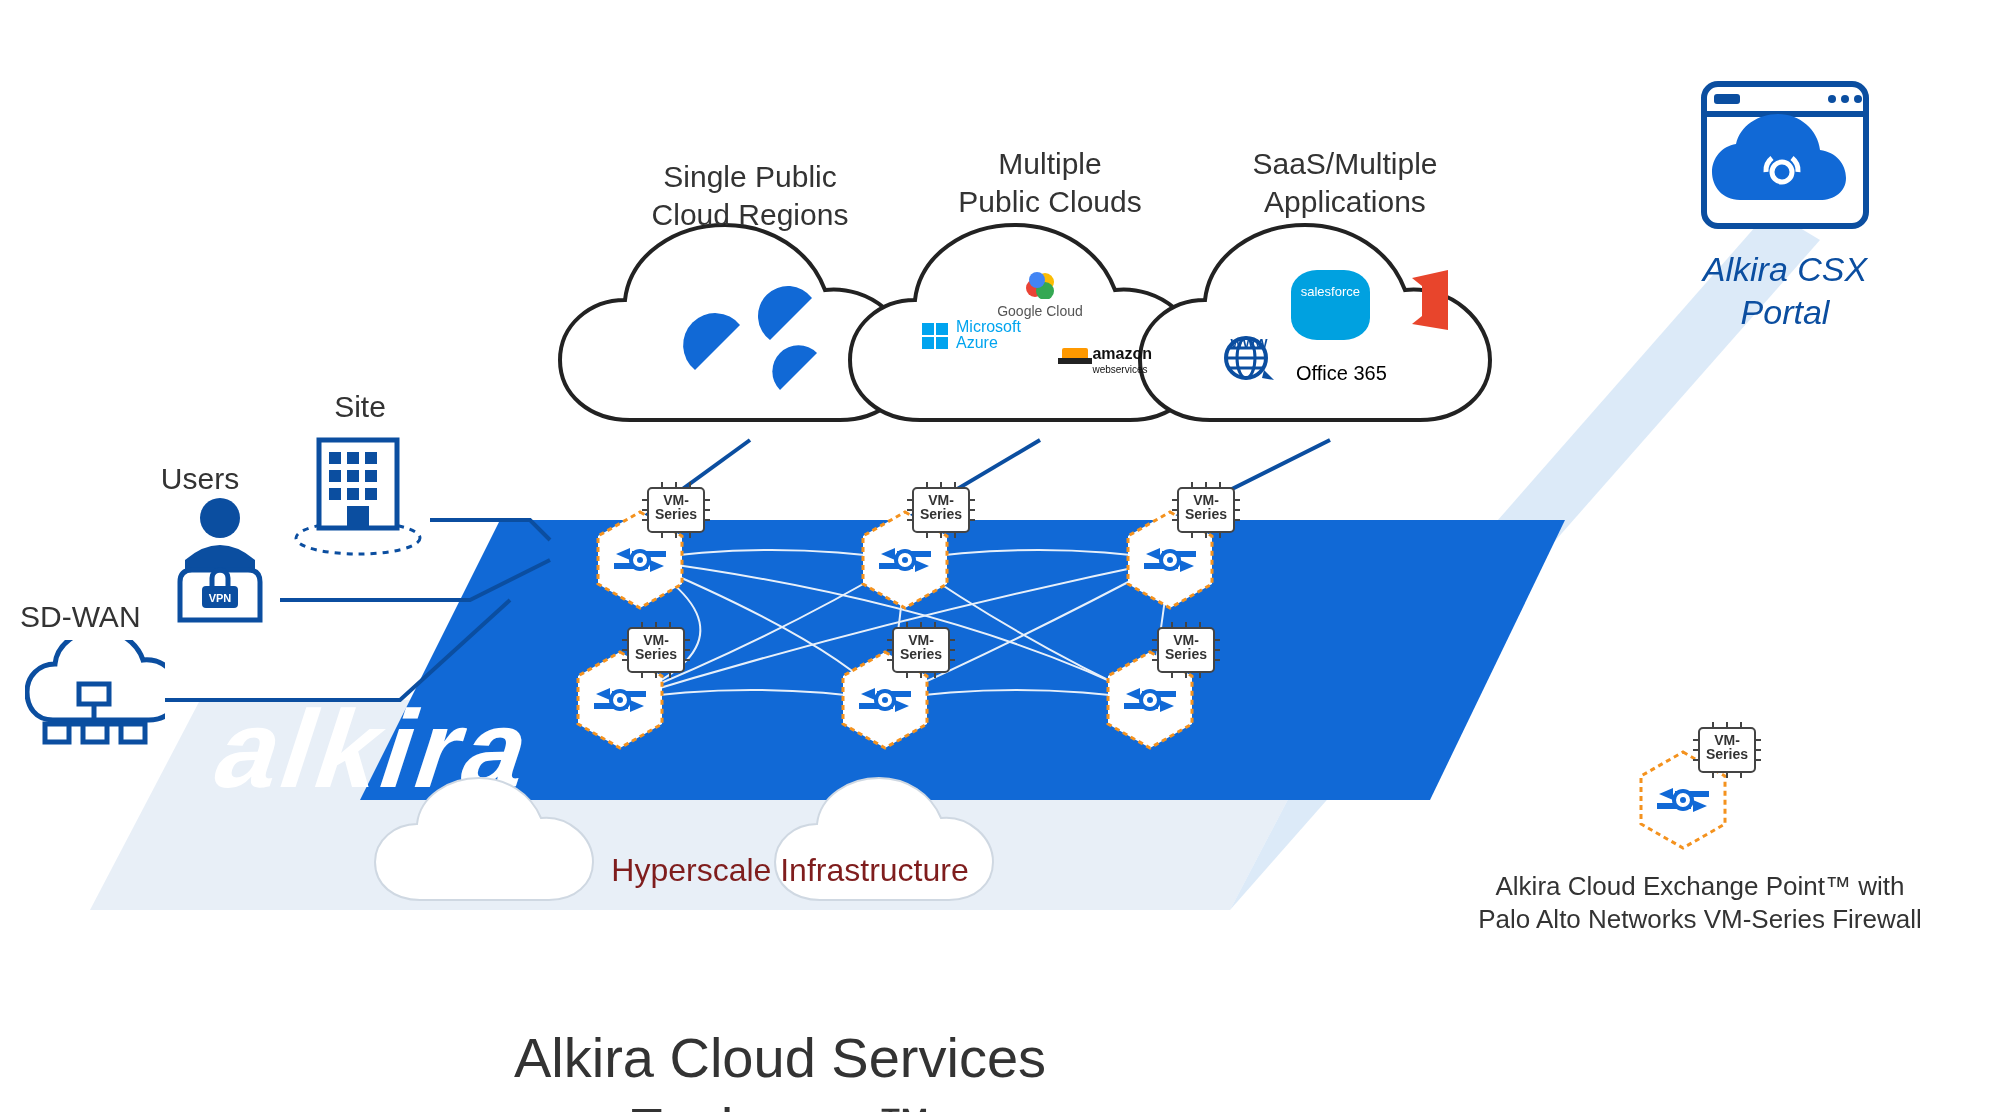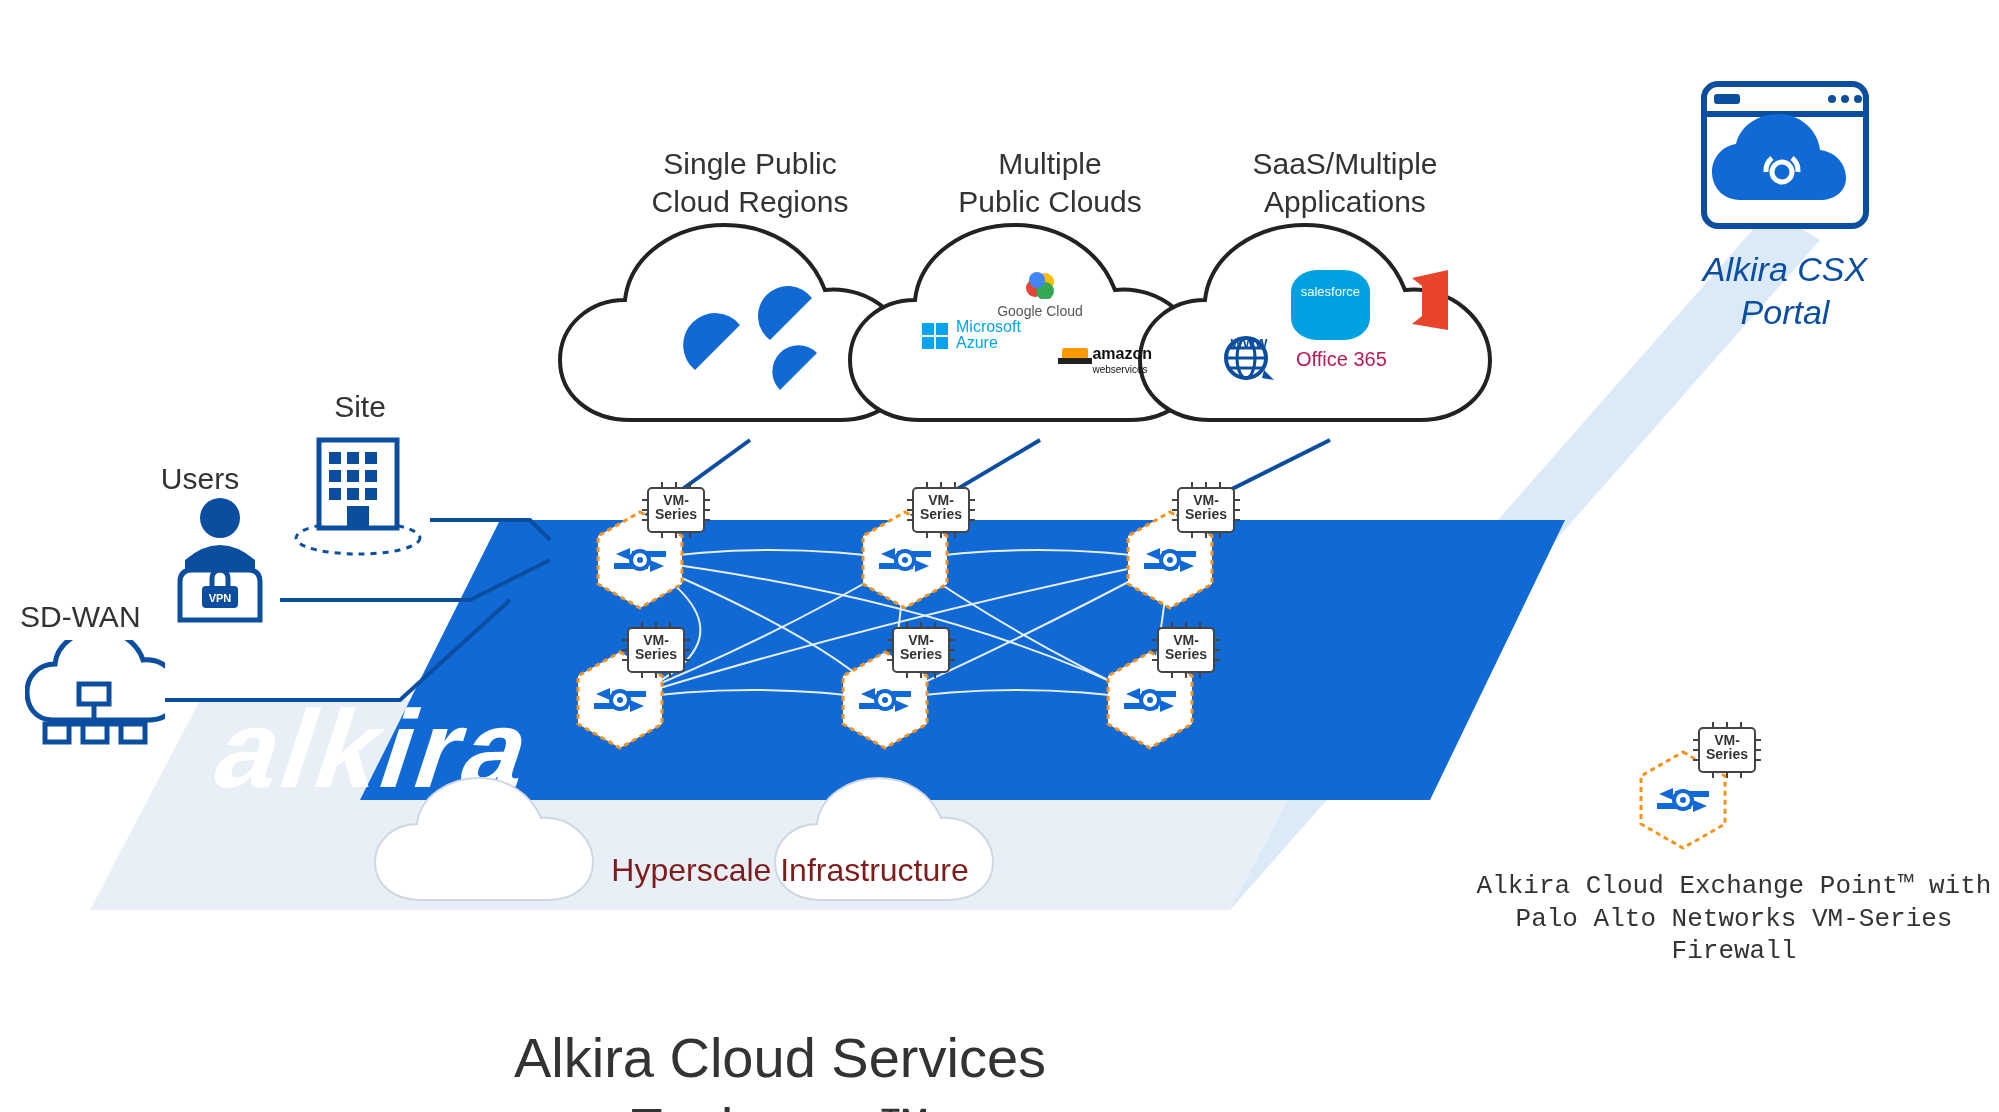--- a/index.html
+++ b/index.html
@@ -153,21 +153,21 @@
       <svg width="50" height="44" viewBox="0 0 50 44">
         <circle cx="22" cy="22" r="20" fill="none" stroke="#0b4ea0" stroke-width="4"></circle>
         <ellipse cx="22" cy="22" rx="9" ry="20" fill="none" stroke="#0b4ea0" stroke-width="3"></ellipse>
         <line x1="2" y1="22" x2="42" y2="22" stroke="#0b4ea0" stroke-width="3"></line>
         <line x1="6" y1="12" x2="38" y2="12" stroke="#0b4ea0" stroke-width="3"></line>
         <line x1="6" y1="32" x2="38" y2="32" stroke="#0b4ea0" stroke-width="3"></line>
         <polygon points="40,34 50,44 38,42" fill="#0b4ea0"></polygon>
       </svg>
       <div style="font-size:13px; font-weight:700; color:#0b4ea0; margin-top:-48px;">WWW</div>
     </div>
-    <div style="font-size:20px; color:#be185d; margin-top:12px;">Office 365</div>
+    <div style="font-size:20px; color:#000000; margin-top:26px;">Office 365</div>
   </div>
 </div>
 
 <svg width="1999" height="1112" style="position:absolute;left:0;top:0">
   <g fill="#fff" stroke="#cfd8e2" stroke-width="2">
     <path d="M420 900 c-26 0 -45 -15 -45 -38 c0 -22 20 -38 42 -38 c3 -28 32 -46 62 -46 c28 0 52 16 62 40 c28 -3 52 20 52 44 c0 22 -18 38 -44 38 Z"></path>
     <path d="M820 900 c-26 0 -45 -15 -45 -38 c0 -22 20 -38 42 -38 c3 -28 32 -46 62 -46 c28 0 52 16 62 40 c28 -3 52 20 52 44 c0 22 -18 38 -44 38 Z"></path>
   </g>
 </svg>
 
@@ -321,32 +321,32 @@
         <line x1="14" y1="-22" x2="14" y2="-28"></line>
       <line x1="-14" y1="22" x2="-14" y2="28"></line>
         <line x1="0" y1="22" x2="0" y2="28"></line>
         <line x1="14" y1="22" x2="14" y2="28"></line>
     </g>
   </g>
 </svg>
 <div class="label" style="left:1703px; top:733px; width:48px; font-size:14px; font-weight:700; line-height:1;">VM-
 Series</div>
 
-<div class="label" style="left:610px; top:145px; width:280px; white-space:pre-line;">Single Public
+<div class="label" style="left:610px; top:158px; width:280px; white-space:pre-line;">Single Public
 Cloud Regions</div>
 <div class="label" style="left:920px; top:145px; width:260px; white-space:pre-line;">Multiple
 Public Clouds</div>
 <div class="label" style="left:1205px; top:145px; width:280px; white-space:pre-line;">SaaS/Multiple
 Applications</div>
 
 <div class="label" style="left:315px; top:388px; width:90px;">Site</div>
 <div class="label" style="left:150px; top:460px; width:100px;">Users</div>
 <div class="label left" style="left:20px; top:598px; width:140px;">SD-WAN</div>
 
 <div class="label portal" style="left:1640px; top:248px; width:290px; white-space:pre-line;">Alkira CSX
 Portal</div>
 
 <div class="label" style="left:580px; top:850px; width:420px; font-size:32px; color:#7f1d1d;">Hyperscale Infrastructure</div>
 
-<div class="label legend" style="left:1474px; top:870px; width:520px; white-space:pre-line;font-family:Liberation Mono, monospace;">Alkira Cloud Exchange Point™ with
+<div class="label legend" style="left:1440px; top:870px; width:520px; white-space:pre-line;">Alkira Cloud Exchange Point™ with
 Palo Alto Networks VM-Series Firewall</div>
 
 <div class="label title" style="left:370px; top:980px; width:820px;">Alkira Cloud Services Exchange™</div>
 
 </body></html>

